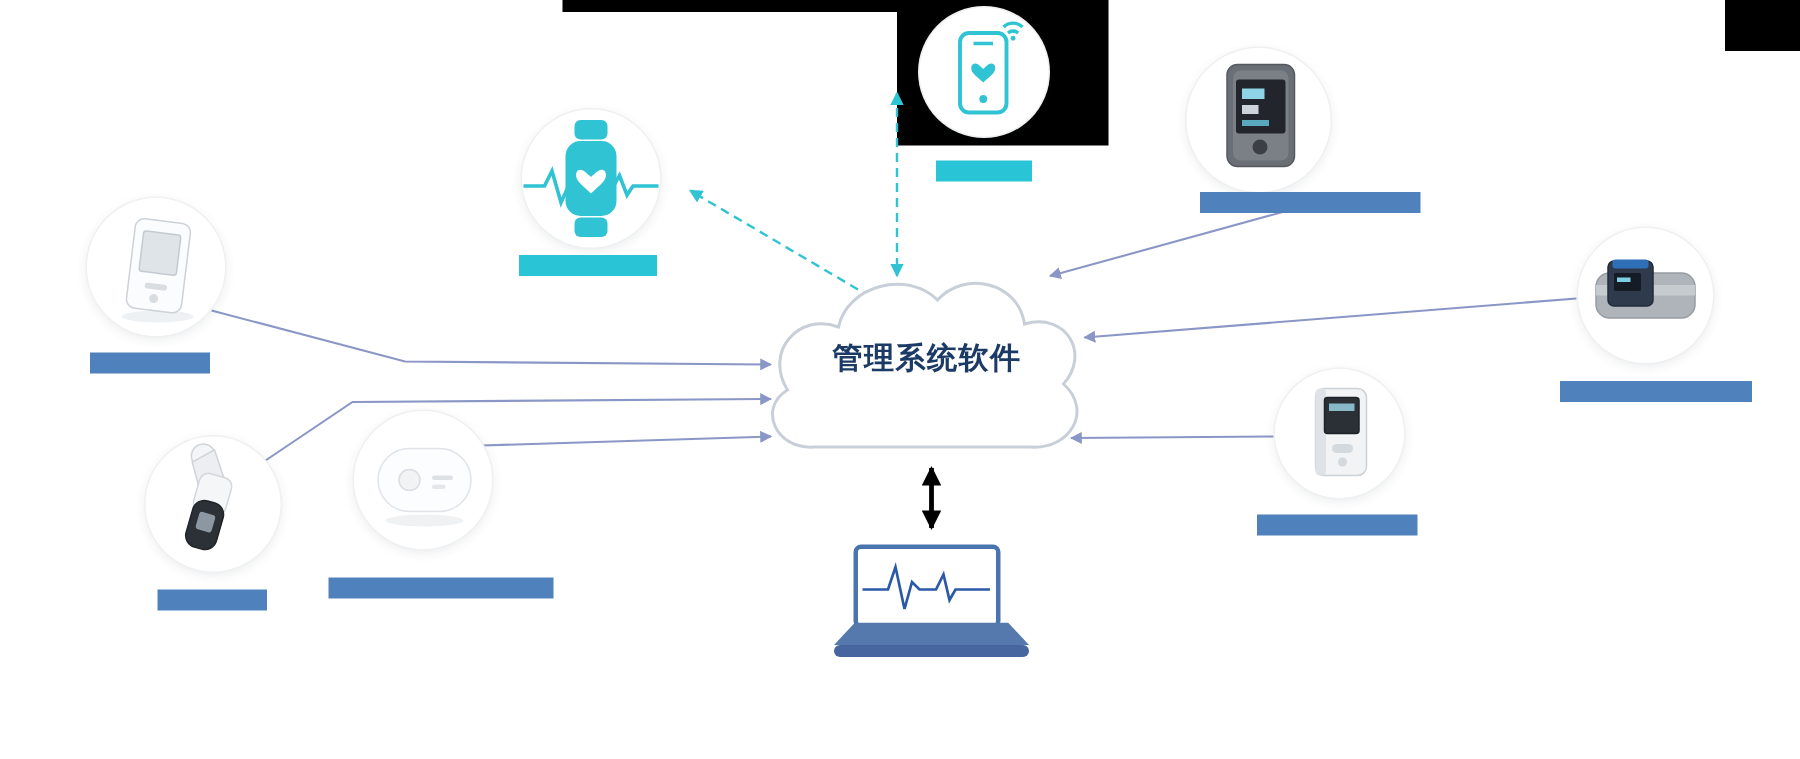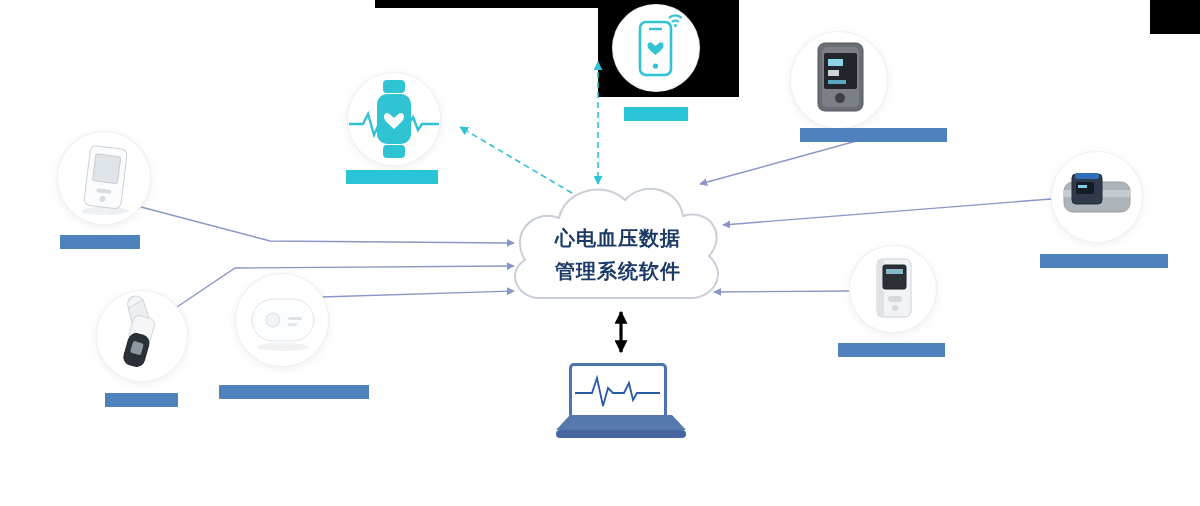--- a/index.html
+++ b/index.html
@@ -26,21 +26,20 @@
 <div class="canvas">
 
   <div class="black-patch" style="left:375px;top:0;width:223px;height:8px;"></div>
   <div class="black-patch" style="left:598px;top:0;width:141px;height:97px;"></div>
   <div class="black-patch" style="left:1150px;top:0;width:50px;height:34px;"></div>
 
   <svg class="abs" style="left:503px;top:178px;" width="228" height="148" viewBox="0 0 228 148">
     <path d="M40,120 C14,122 2,94 22,82 C6,56 30,30 56,40 C62,12 102,2 122,22 C140,2 176,10 180,38 C208,30 224,58 206,78 C226,96 210,122 184,120 Z" fill="#ffffff" stroke="#c9cfd8" stroke-width="2"></path>
   </svg>
   <div class="cloud-text">
-    <div>心电血压数据</div>
     <div>管理系统软件</div>
   </div>
 
   <svg class="arrow-layer" width="1200" height="506" viewBox="0 0 1200 506">
     <defs>
       <marker id="mTeal" viewBox="0 0 10 10" refX="9" refY="5" markerWidth="9" markerHeight="9" markerUnits="userSpaceOnUse" orient="auto-start-reverse">
         <path d="M0,0 L10,5 L0,10 Z" fill="#2fc3d4"></path>
       </marker>
       <marker id="mSlate" viewBox="0 0 10 10" refX="9" refY="5" markerWidth="8" markerHeight="8" markerUnits="userSpaceOnUse" orient="auto-start-reverse">
         <path d="M0,0 L10,5 L0,10 Z" fill="#8a97c6"></path>

